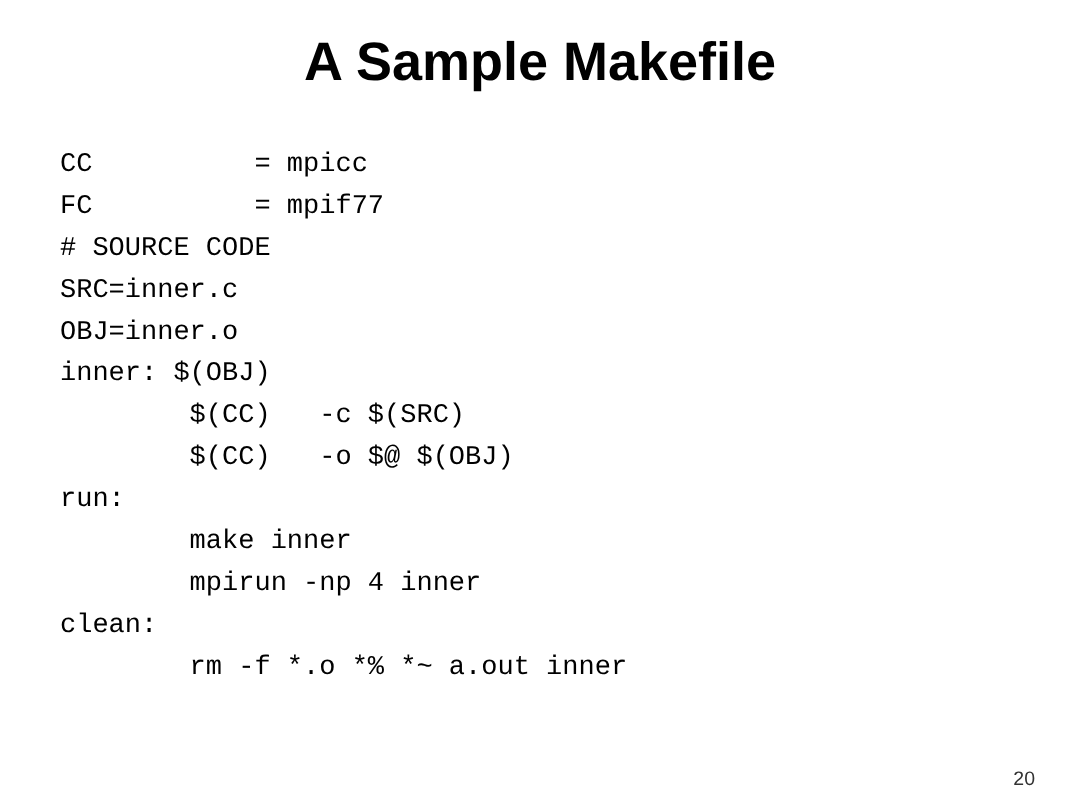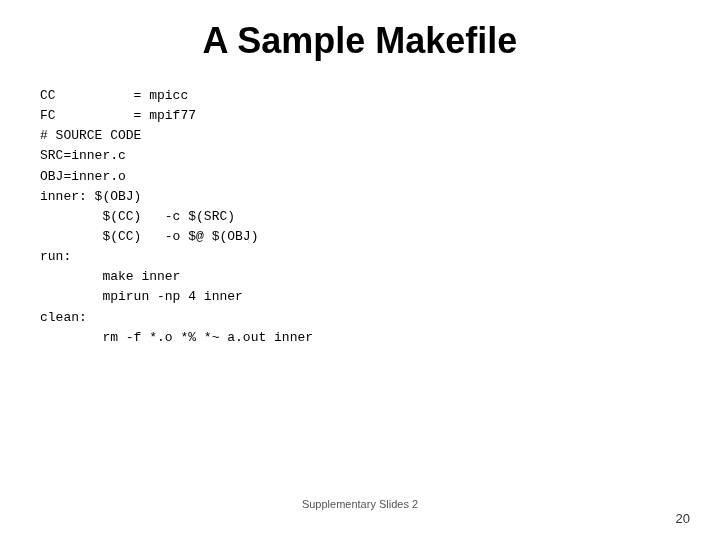--- a/index.html
+++ b/index.html
@@ -1,18 +1,19 @@
 <!DOCTYPE html>
 <html><head>
   <meta charset="utf-8">
   <style>
     * {
       margin: 0;
       padding: 0;
       box-sizing: border-box;
+      gap: 11px;
     }
 
     body {
       width: 720px;
       height: 540px;
       background-color: #ffffff;
       font-family: Arial, sans-serif;
       position: relative;
       overflow: hidden;
     }
@@ -31,21 +32,21 @@
       text-align: center;
       font-size: 36px;
       font-weight: bold;
       color: #000000;
       margin-bottom: 24px;
       font-family: Arial, sans-serif;
     }
 
     .code-block {
       font-family: 'Courier New', Courier, monospace;
-      font-size: 13px;
+      font-size: 18px;
       line-height: 1.55;
       color: #000000;
       white-space: pre;
       flex: 1;
     }
 
     .slide-footer {
       display: flex;
       justify-content: center;
       align-items: flex-end;
@@ -80,18 +81,15 @@
 OBJ=inner.o
 inner: $(OBJ)
         $(CC)   -c $(SRC)
         $(CC)   -o $@ $(OBJ)
 run:
         make inner
         mpirun -np 4 inner
 clean:
         rm -f *.o *% *~ a.out inner</div>
 
-  <div class="slide-footer">
-    <span class="footer-text">Supplementary Slides 2</span>
-  </div>
 
   <div class="slide-number">20</div>
 </div>
 
 </body></html>

